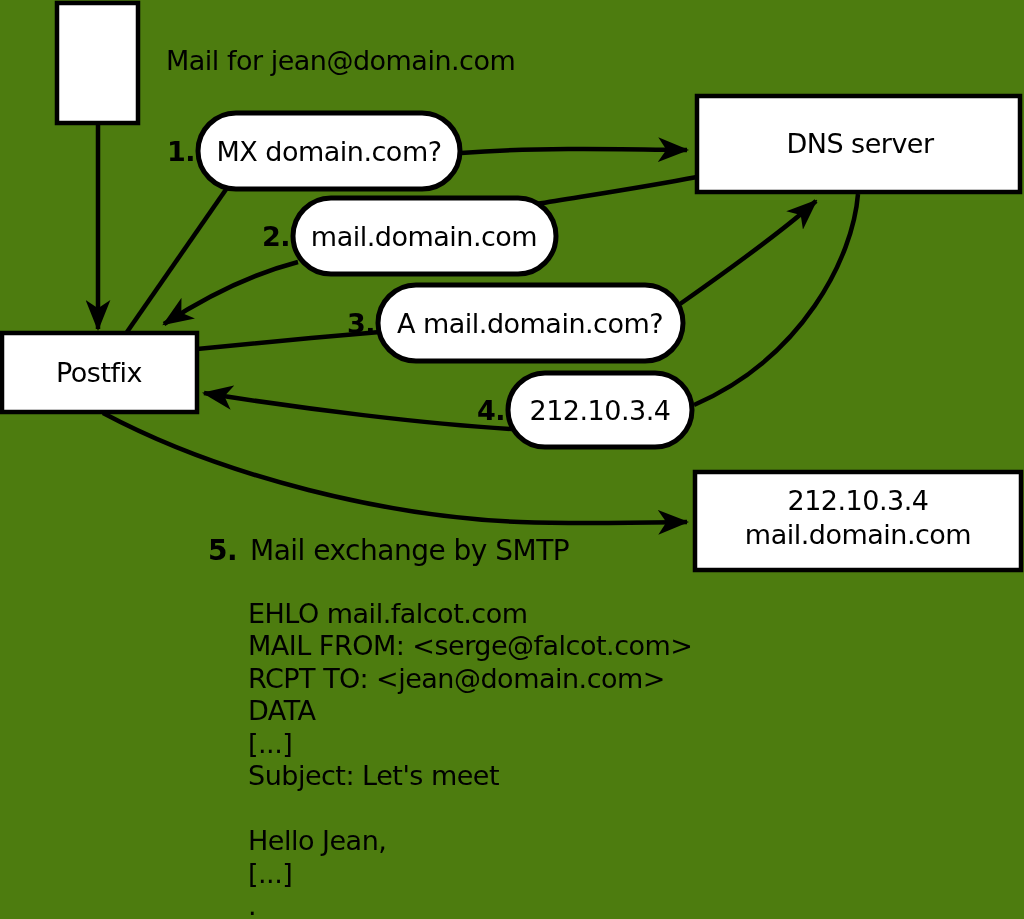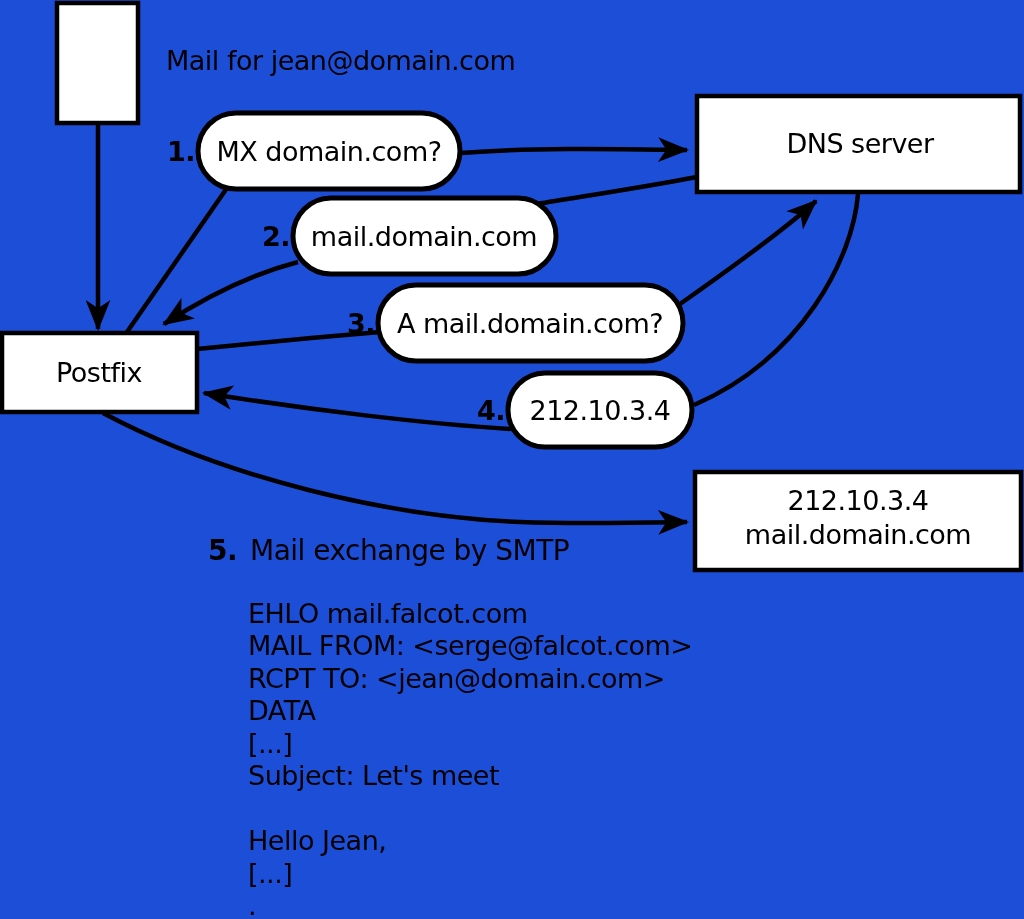--- a/index.html
+++ b/index.html
@@ -4,21 +4,21 @@
 <style>
   html, body {
     margin: 0;
     padding: 0;
     background: #ffffff;
   }
   .stage {
     position: relative;
     width: 1024px;
     height: 919px;
-    background: #1d4ed8;
+    background: #4d7c0f;
     overflow: hidden;
   }
   svg {
     display: block;
   }
   svg text {
     font-family: "DejaVu Sans", "Liberation Sans", sans-serif;
     fill: #000000;
     letter-spacing: -0.5px;
   }

